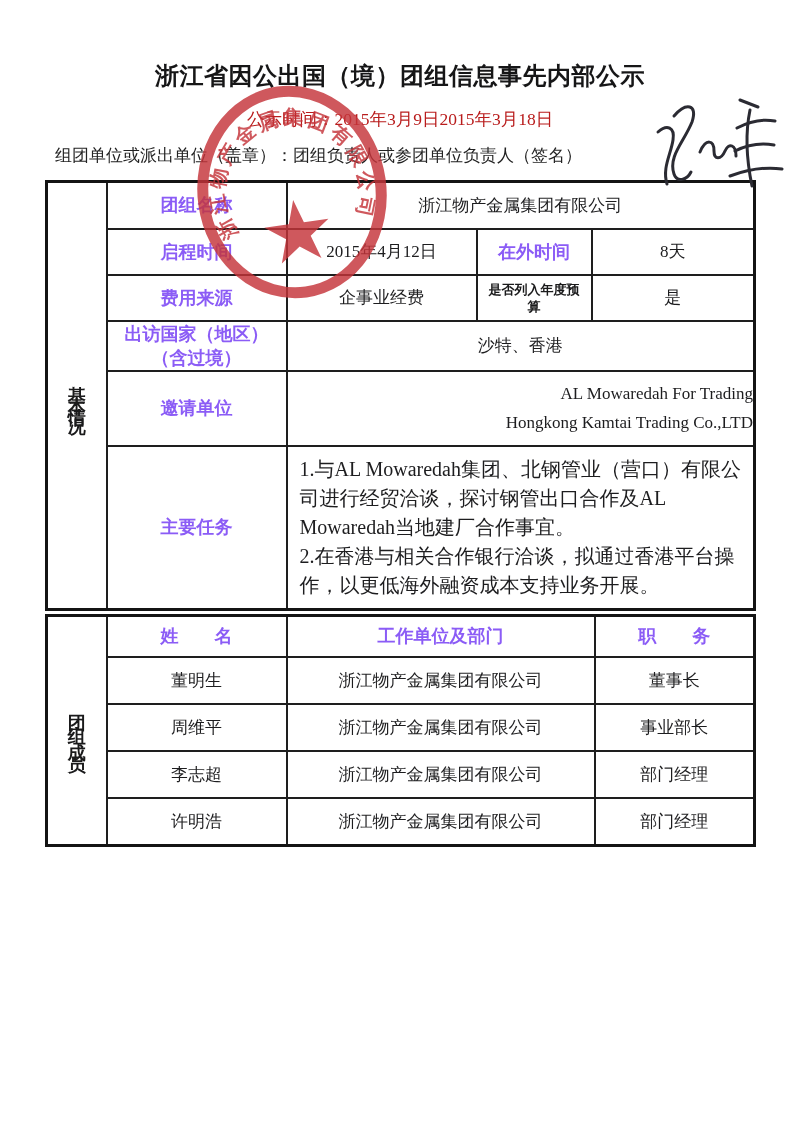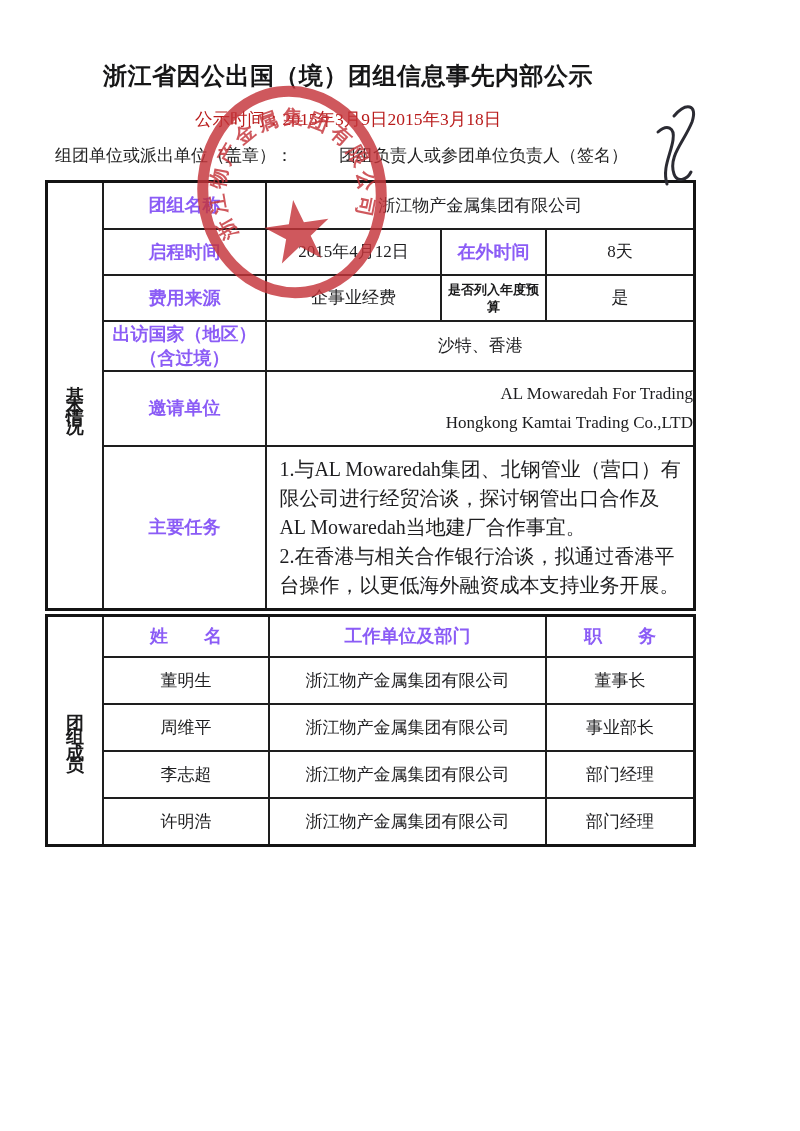--- a/index.html
+++ b/index.html
@@ -2,34 +2,34 @@
 <html lang="zh"><head>
 <meta charset="utf-8">
 <style>
   * { margin:0; padding:0; box-sizing:border-box; }
   html,body { background:#ffffff; }
   body {
     width:800px; height:1131px; position:relative;
     font-family:"Liberation Serif","DejaVu Serif",serif;
     color:#1d1d1f;
   }
-  .page { position:relative; width:696px; height:1131px; overflow:hidden; }
+  .page { position:relative; width:800px; height:1131px; overflow:hidden; }
 
   .title {
     padding-top:60px; text-align:center;
     font-family:"Liberation Sans","DejaVu Sans",sans-serif;
     font-weight:bold; font-size:24px; letter-spacing:0.5px; color:#161617;
   }
   .pub-time {
     margin-top:15px; text-align:center; font-size:17.5px; color:#b91c1c;
   }
   .units-line {
     margin-top:13px; padding-left:55px; font-size:17px; color:#222; white-space:nowrap;
   }
-  .units-line .leader { margin-left:46px; }
+  .units-line .leader { }
 
   table { border-collapse:collapse; table-layout:fixed; margin-left:45px; }
   .t1 { margin-top:13px; }
   .t2 { margin-top:3px; }
   .t1, .t2 { border:3px solid #141414; }
   td { border:2px solid #1e1e1e; text-align:center; vertical-align:middle; font-size:17px; }
 
   td.lbl, td.hdr {
     font-family:"Liberation Sans","DejaVu Sans",sans-serif;
     font-weight:bold; font-size:18px; color:#8b5cf6;

